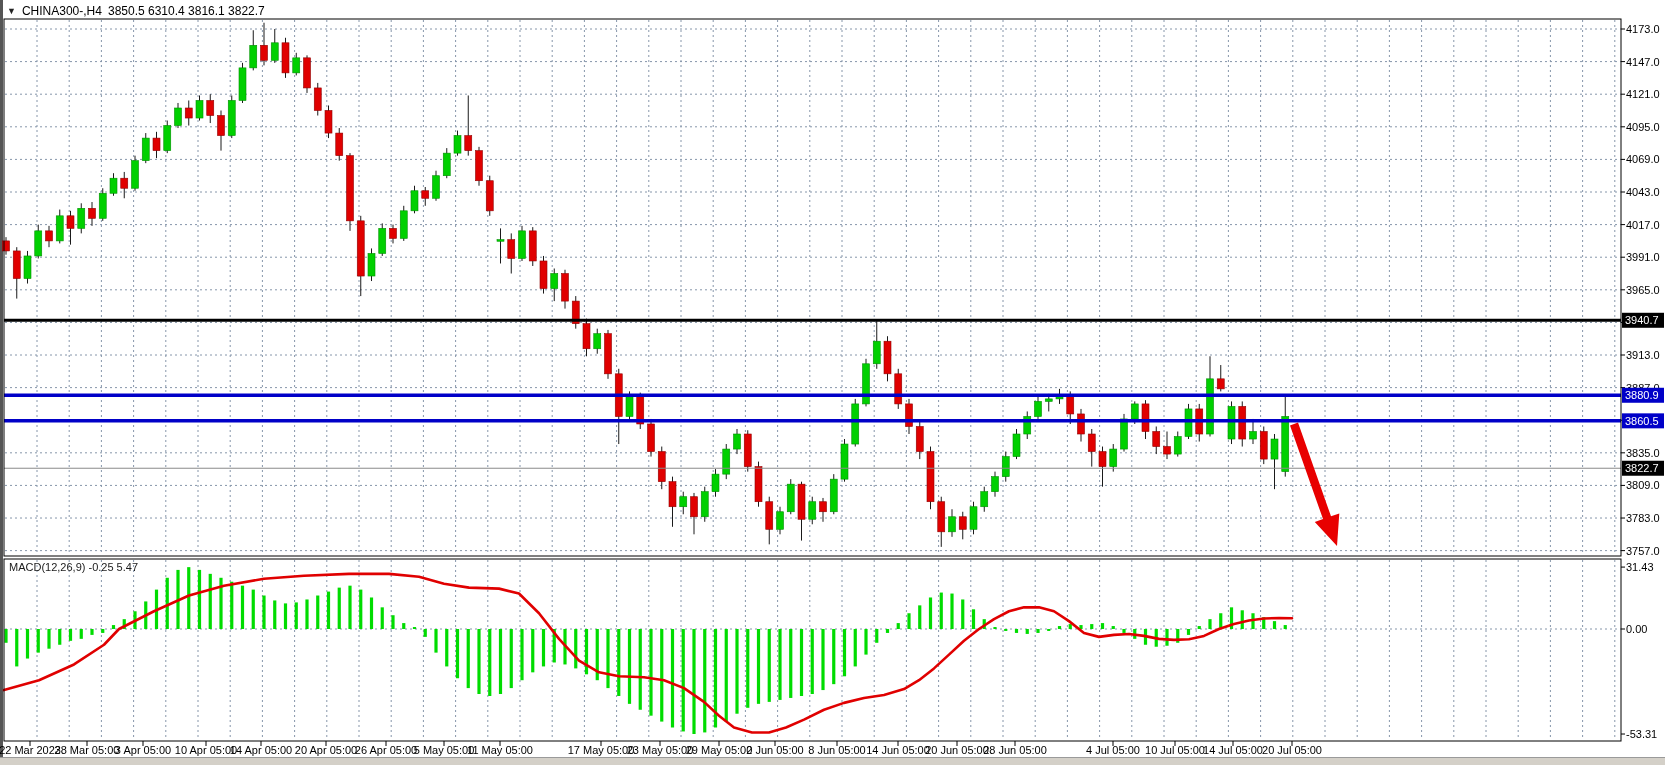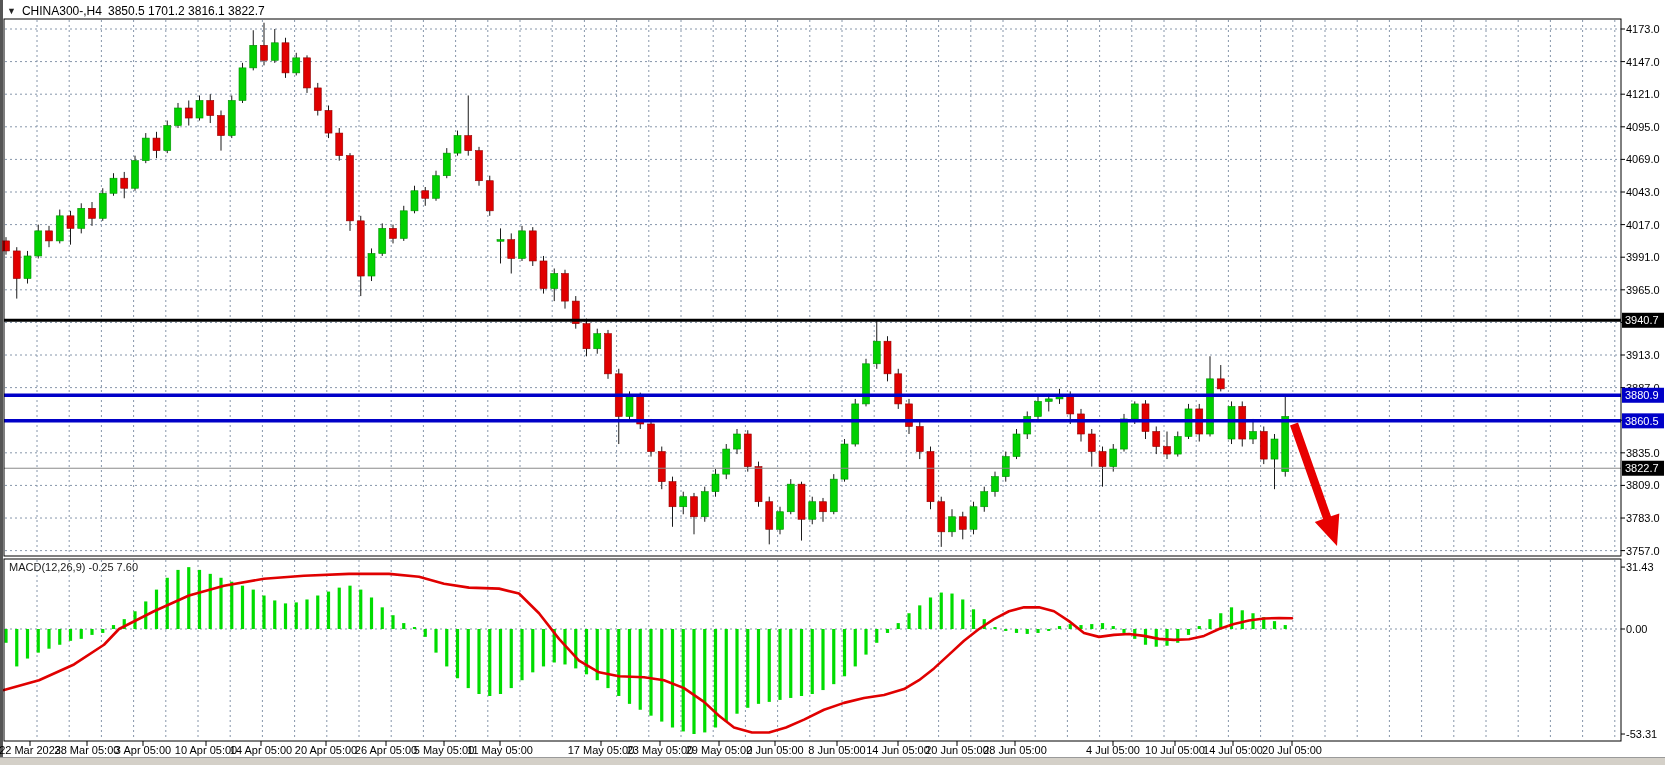--- a/index.html
+++ b/index.html
@@ -594,16 +594,16 @@
       <text x="1175" y="754" font-size="11" text-anchor="middle">10 Jul 05:00</text>
       <line x1="1233" y1="741" x2="1233" y2="746" stroke="#000" stroke-width="1"></line>
       <text x="1233" y="754" font-size="11" text-anchor="middle">14 Jul 05:00</text>
       <line x1="1292" y1="741" x2="1292" y2="746" stroke="#000" stroke-width="1"></line>
       <text x="1292" y="754" font-size="11" text-anchor="middle">20 Jul 05:00</text>
       <polygon points="1290.0,425.4 1323.0,519.1 1314.8,522.0 1337.0,546.0 1339.3,513.4 1331.0,516.3 1298.0,422.6" fill="#e80000"></polygon>
     </svg>
   <div id="title-bar">
     <span class="tri">▼</span>
     <span>CHINA300-,H4</span>
-    <span>3850.5 1701.2 3816.1 3822.7</span>
+    <span>3850.5 6310.4 3816.1 3822.7</span>
   </div>
-  <div id="macd-label">MACD(12,26,9) -0.25 7.60</div>
+  <div id="macd-label">MACD(12,26,9) -0.25 5.47</div>
 </div>
 
 </body></html>

